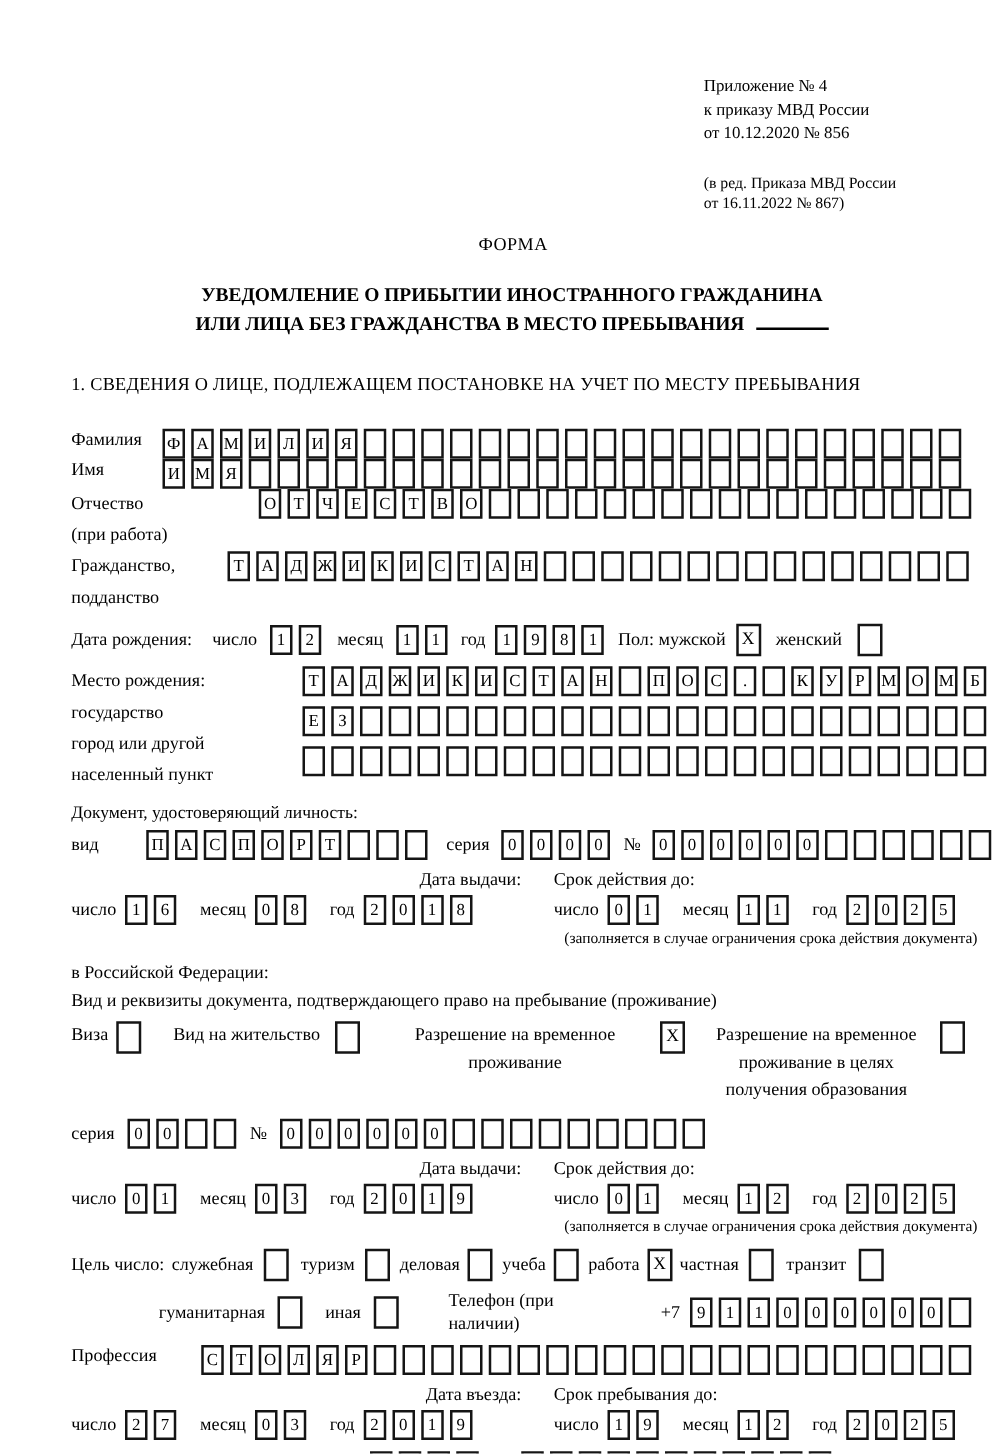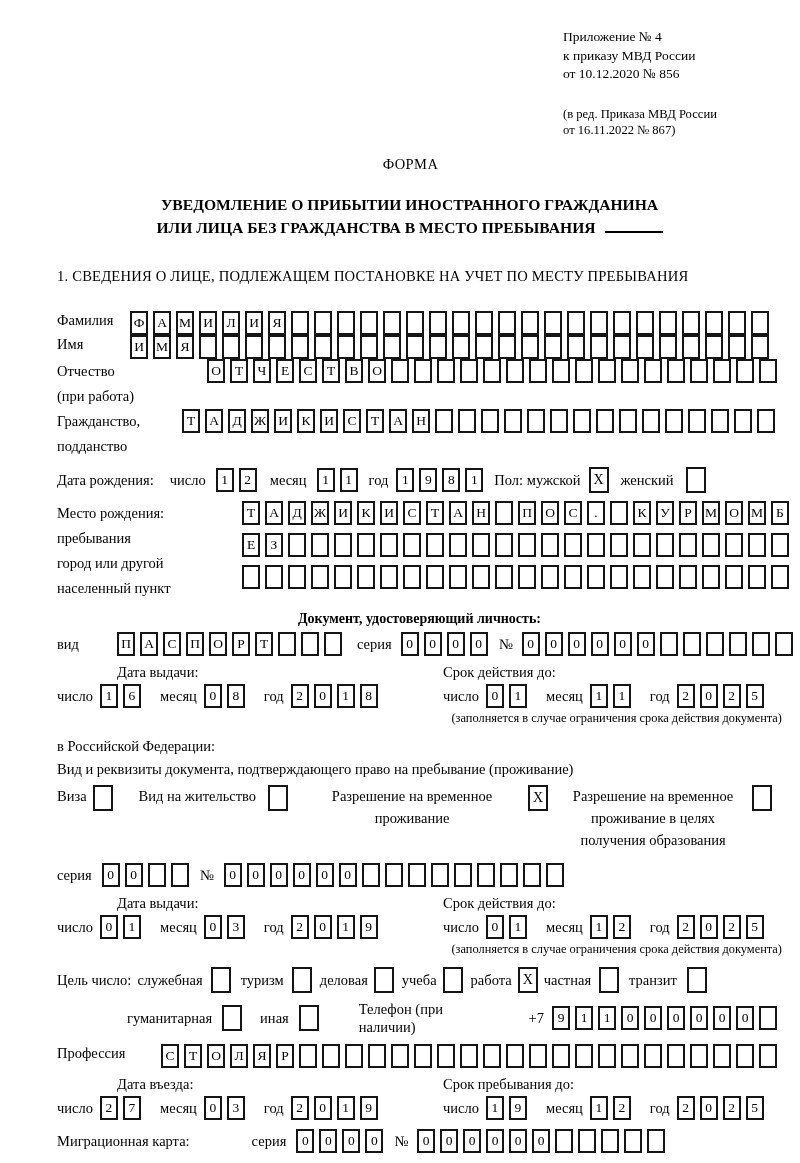--- a/index.html
+++ b/index.html
@@ -1,21 +1,21 @@
 <!DOCTYPE html>
 <html><head>
 <meta charset="utf-8">
 <style>
   *{box-sizing:border-box;margin:0;padding:0}
   html,body{background:#fff}
   .page{
     width:800px;height:1163px;background:#fff;color:#000;
     font-family:"Liberation Serif","DejaVu Serif",serif;
     font-size:14.5px;line-height:1.25;
-    padding:28px 18px 0 57px;position:relative;overflow:hidden
+    padding:60px 18px 0 57px;position:relative;overflow:hidden
   }
   .hdr{margin-left:506px;font-size:13.5px;line-height:18.5px;width:210px}
   .hdr-rev{font-size:12.6px;line-height:16.5px;margin-top:22px}
   .forma{font-weight:normal;text-align:center;margin-top:16px;padding-right:18px;font-size:14.5px;letter-spacing:.4px}
   .title{text-align:center;font-weight:bold;font-size:15.6px;line-height:23px;margin-top:20px;margin-left:-20px}
   .uline{display:inline-block;width:58px;border-bottom:2px solid #000;height:13px;margin-left:9px}
   .sec{font-weight:normal;font-size:14.6px;margin-top:28px;letter-spacing:.2px;white-space:nowrap}
 
   .row{display:flex;align-items:flex-start;margin-top:0}
   .rowc{display:flex;align-items:center;margin-top:5px}
@@ -25,26 +25,26 @@
     flex:0 0 18px;width:18px;height:24px;border:2px solid #151515;margin-right:5px;
     text-align:center;font-size:13.5px;line-height:20px;background:#fff
   }
   .checkbox{
     display:inline-block;flex:0 0 20px;width:20px;height:26px;border:2px solid #151515;
     text-align:center;line-height:22px;font-size:14px;background:#fff
   }
   .lblcol div{line-height:25px}
   .stack .cellrow{margin-bottom:8px}
 
-  .doc-title{font-weight:bold;text-align:center;font-size:14px;margin-top:9px}
+  .doc-title{font-weight:normal;font-size:14px;margin-top:9px}
 
   .dates{display:flex;margin-top:7px}
   .d-left{width:360px}
   .d-right{flex:1 1 auto;padding-left:26px}
-  .d-title-l{text-align:left;padding-left:60px}
+  .d-title-l{text-align:right;padding-left:60px}
   .d-title-r{}
   .d-row{display:flex;align-items:center;margin-top:3px}
   .d-row .t{margin-right:7px}
   .d-row .g{margin-left:14px;margin-right:7px}
   .note{font-size:12.4px;text-align:right;margin-top:3px}
 
   .opt-multiline{text-align:center;line-height:22px}
   .gap6{margin-left:6px}.gap8{margin-left:8px}.gap10{margin-left:10px}
   .gap12{margin-left:12px}.gap16{margin-left:16px}.gap18{margin-left:18px}.gap26{margin-left:26px}
 </style>
@@ -230,21 +230,21 @@
       </span>
     <span class="gap6">Пол: мужской</span>
     <span class="checkbox gap8">X</span>
     <span class="gap12">женский</span>
     <span class="checkbox gap12"></span>
   </div>
 
   <div class="row" style="margin-top:8px">
     <span class="lbl lblcol" style="width:185px">
       <div>Место рождения:</div>
-      <div>пребывания</div>
+      <div>государство</div>
       <div>город или другой</div>
       <div>населенный пункт</div>
     </span>
     <span class="stack">
       <span class="cellrow">
           <span class="cell">Т</span>
           <span class="cell">А</span>
           <span class="cell">Д</span>
           <span class="cell">Ж</span>
           <span class="cell">И</span>

